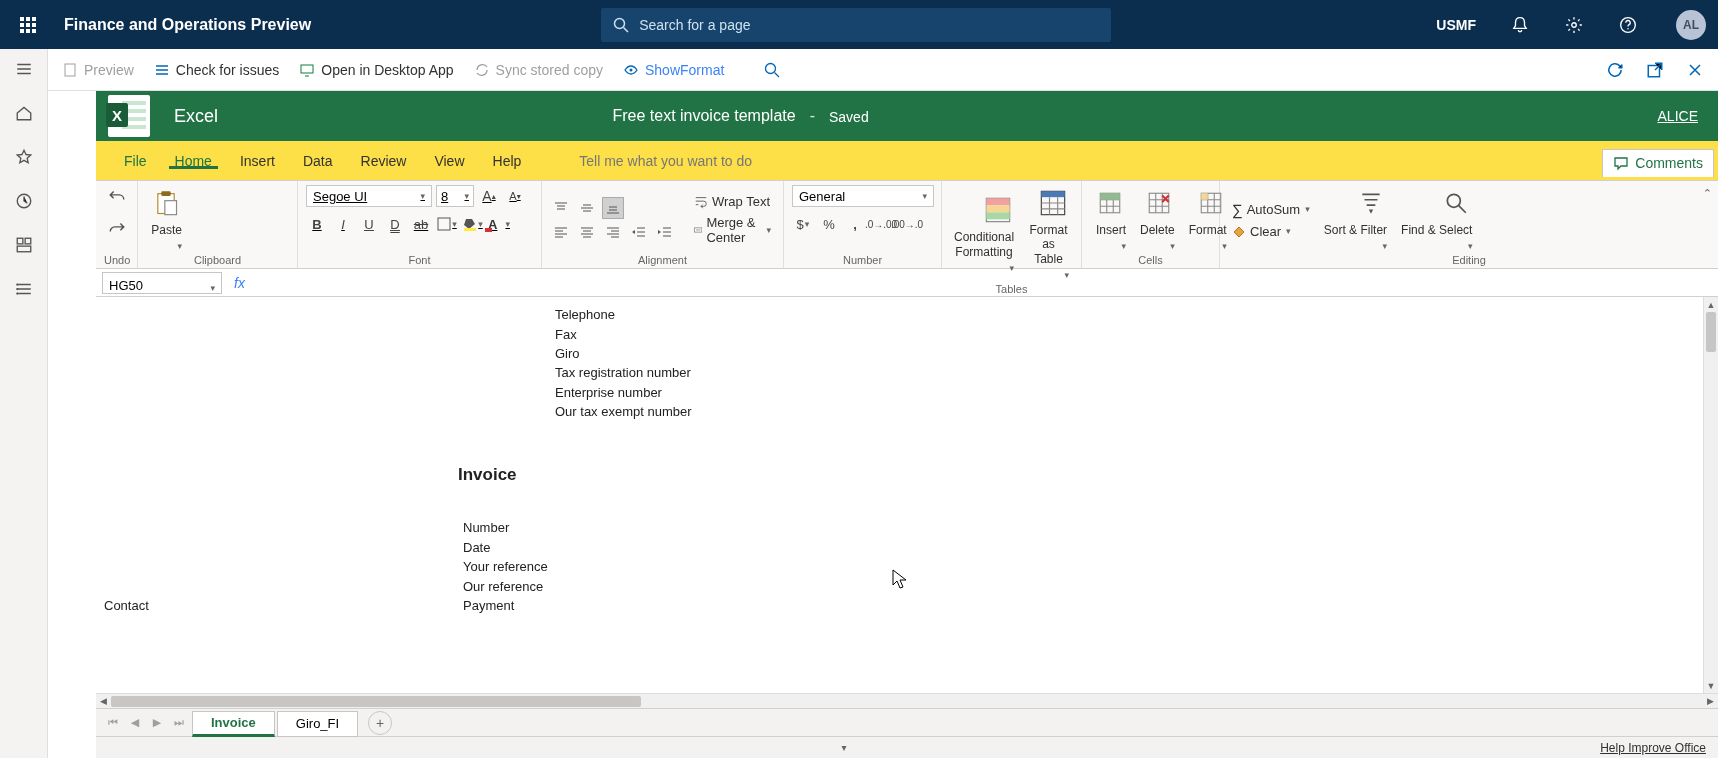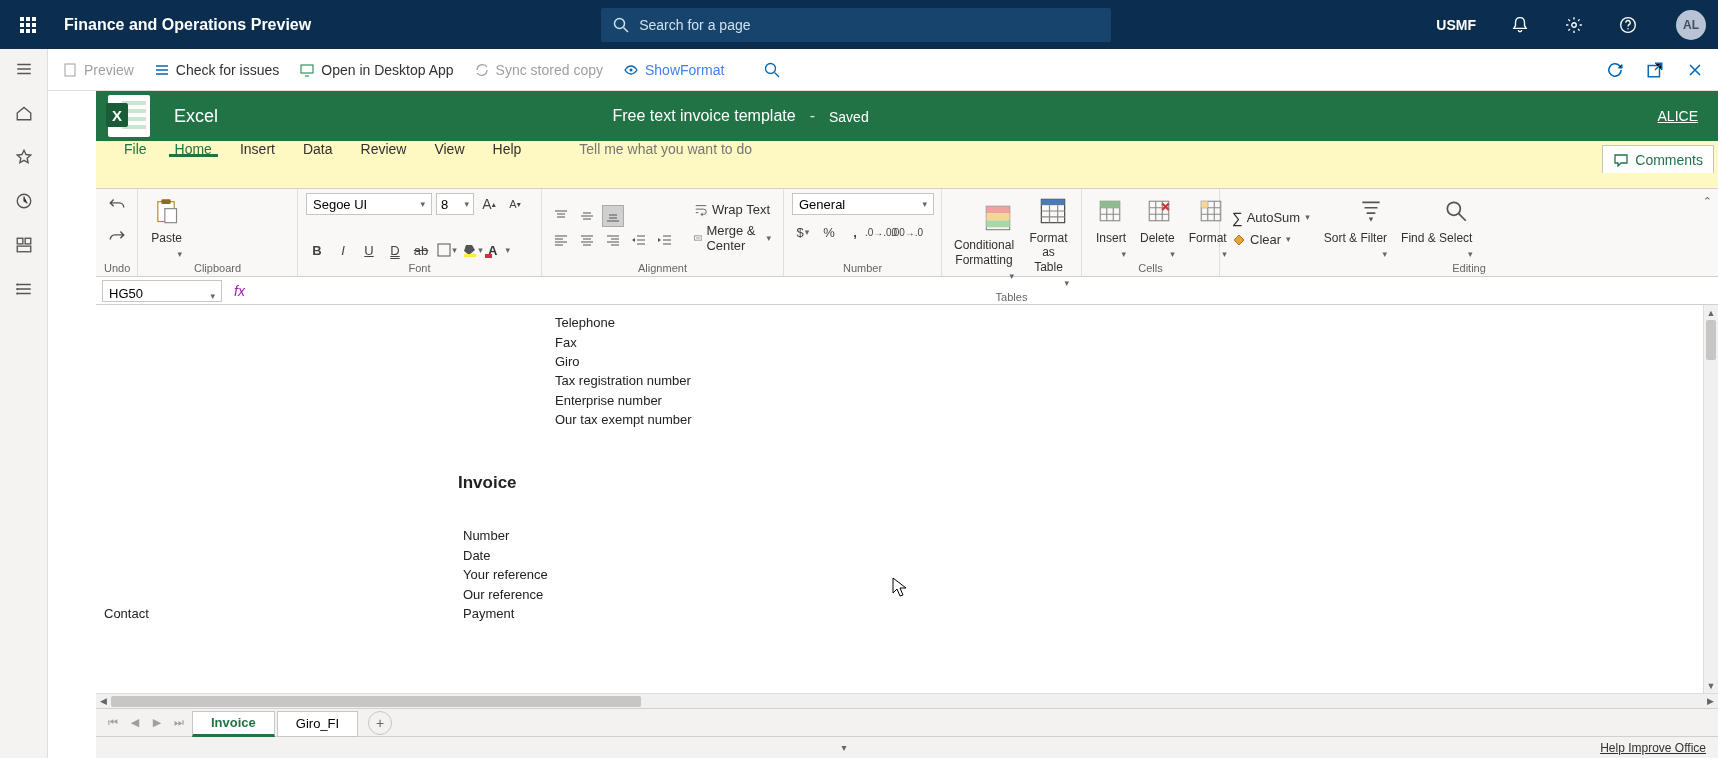--- a/index.html
+++ b/index.html
@@ -36,21 +36,21 @@
 .xl-logo .page::before, .xl-logo .page::after { content: ""; position: absolute; left: 14px; right: 4px; height: 4px; background: #c8e6d0; }
 .xl-logo .page::before { top: 6px; }
 .xl-logo .page::after { top: 14px; box-shadow: 0 8px 0 #c8e6d0, 0 16px 0 #c8e6d0; }
 .xl-logo .x { position: absolute; left: -2px; top: 8px; width: 22px; height: 24px; background: #1a5c38; color: #fff; font-weight: bold; font-size: 15px; display: flex; align-items: center; justify-content: center; border-radius: 2px; }
 .xl-name { margin-left: 24px; font-size: 18px; }
 .xl-doc { margin-left: auto; margin-right: auto; display: flex; align-items: flex-end; gap: 14px; font-size: 16px; }
 .xl-doc .dash { color: #cfe6d8; }
 .xl-doc .saved { font-size: 14px; }
 .xl-user { margin-left: auto; font-size: 14px; text-decoration: underline; cursor: pointer; }
 
-.ribbon-tabs { height: 48px; display: flex; align-items: flex-start; border-bottom: 1px solid #d2d0ce; background: #fef9c3; padding-left: 14px; }
+.ribbon-tabs { height: 40px; display: flex; align-items: center; border-bottom: 1px solid #d2d0ce; background: #fde047; padding-left: 14px; }
 .rtab { padding: 0 14px; display: flex; align-items: center; font-size: 14px; color: #323130; cursor: pointer; position: relative; }
 .rtab.file { color: #217346; font-weight: 400; }
 .rtab.active { color: #217346; }
 .rtab.active::after { content: ""; position: absolute; left: 8px; right: 8px; bottom: 0; height: 3px; background: #217346; }
 .rtab.tellme { color: #767676; margin-left: 30px; }
 .comments-btn { margin-left: auto; height: 28px; margin-top: 4px; margin-right: 4px; border: 1px solid #c8c6c4; border-bottom: none; background: #fff; display: flex; align-items: center; padding: 0 10px; gap: 6px; font-size: 14px; color: #217346; cursor: pointer; }
 
 .ribbon-body { height: 88px; border-bottom: 1px solid #d2d0ce; background: #f9f8f7; display: flex; position: relative; }
 .rgroup { border-right: 1px solid #e1dfdd; padding: 4px 8px 2px; display: flex; flex-direction: column; }
 .rgroup .content { flex: 1; display: flex; align-items: center; gap: 6px; }
@@ -63,21 +63,21 @@
 .iconbtn { width: 22px; height: 22px; display: flex; align-items: center; justify-content: center; cursor: pointer; color: #444; font-size: 13px; }
 .iconbtn.pressed { background: #d0d0d0; border: 1px solid #aaa; }
 .dd { font-size: 9px; color: #666; margin-left: 1px; cursor: pointer; }
 .fontsel { width: 126px; height: 22px; border: 1px solid #c8c6c4; background: #fff; font-size: 13px; padding: 0 6px; display: flex; align-items: center; justify-content: space-between; cursor: pointer; }
 .sizesel { width: 38px; height: 22px; border: 1px solid #c8c6c4; background: #fff; font-size: 13px; padding: 0 4px; display: flex; align-items: center; justify-content: space-between; cursor: pointer; }
 .numfmt { width: 142px; height: 22px; border: 1px solid #c8c6c4; background: #fff; font-size: 13px; padding: 0 6px; display: flex; align-items: center; justify-content: space-between; cursor: pointer; }
 .chev { position: absolute; right: 6px; top: 6px; font-size: 11px; color: #666; cursor: pointer; }
 
 .fx-bar { height: 28px; border-bottom: 1px solid #d2d0ce; display: flex; align-items: center; background: #fff; }
 .namebox { width: 120px; height: 22px; margin-left: 6px; border: 1px solid #c8c6c4; font-size: 13px; padding: 0 6px; display: flex; align-items: flex-end; justify-content: space-between; cursor: text; }
-.fx { margin-left: 12px; font-style: italic; font-size: 14px; color: #a21caf; cursor: pointer; width: 18px; }
+.fx { margin-left: 12px; font-style: italic; font-size: 14px; color: #3b82f6; cursor: pointer; width: 18px; }
 .fxinput { flex: 1; height: 22px; border: none; font-size: 13px; padding: 0 6px; cursor: text; }
 
 .grid-area { flex: 1; position: relative; background: #fff; overflow: hidden; }
 .grid-content { position: absolute; inset: 0 14px 0 4px; background: #fff; font-size: 13px; color: #222; }
 .cell { position: absolute; white-space: nowrap; }
 .vscroll { position: absolute; right: 0; top: 0; bottom: 0; width: 15px; background: #f0f0f0; border-left: 1px solid #ddd; }
 .vscroll .thumb { position: absolute; left: 2px; right: 2px; top: 0; height: 40px; background: #c8c6c4; border-radius: 2px; cursor: pointer; }
 .vscroll .arrow { position: absolute; left: 0; right: 0; height: 15px; display: flex; align-items: center; justify-content: center; font-size: 9px; color: #666; cursor: pointer; }
 
 .hscroll-row { height: 15px; background: #f0f0f0; border-top: 1px solid #ddd; display: flex; align-items: center; }
@@ -312,21 +312,21 @@
                   </svg>
                 </div>
               <span>Paste</span>
                 <span class="dd">▾</span>
             </div>
           </div>
           <div class="glabel">Clipboard</div>
         </div>
 
         <div class="rgroup" style="width:244px;">
-          <div class="content" style="flex-direction:column; align-items:flex-start; gap:24px;">
+          <div class="content" style="flex-direction:column; align-items:flex-start; gap:6px;text-decoration:underline;">
             <div class="hrow">
               <div class="fontsel">
                   <span>Segoe UI</span>
                   <span class="dd">▾</span>
                 </div>
               <div class="sizesel">
                   <span>8</span>
                   <span class="dd">▾</span>
                 </div>
               <div class="iconbtn" style="font-size:14px;">A<sup style="font-size:8px;">▴</sup></div>

